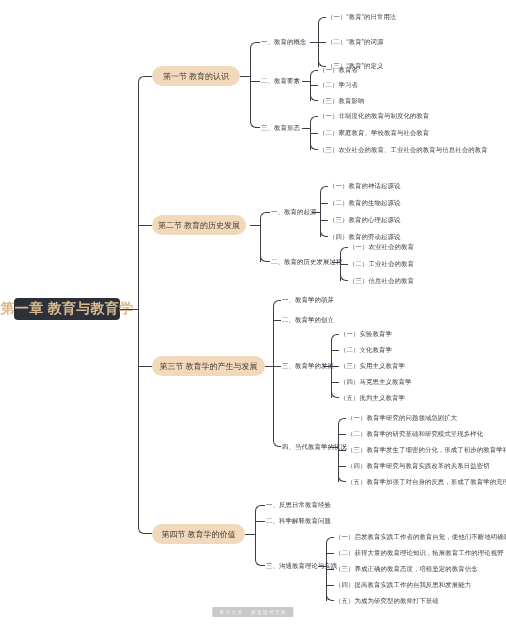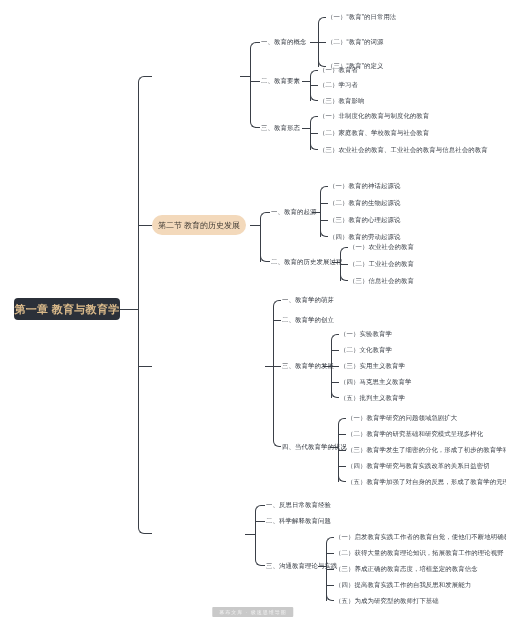--- a/index.html
+++ b/index.html
@@ -45,21 +45,21 @@
   
   #root-node {
     position: absolute;
     left: 14px;
     top: 298px;
     width: 106px;
     height: 22px;
     background: #2b3039;
     border-radius: 4px;
     color: #d9b98a;
-    font-size: 11px;
+    font-size: 14px;
     font-weight: bold;
     display: flex;
     align-items: center;
     justify-content: center;
     letter-spacing: 0.3px;
     white-space: nowrap;
   }
 
   
   .l2-node {
@@ -115,21 +115,24 @@
 
   <div class="conn v" style="left:138px; top:82px; height:446px;"></div>
 
   <div class="elbow tl" style="left:138px; top:76px; width:14px; height:7px;"></div>
 
   <div class="elbow bl" style="left:138px; top:527px; width:14px; height:7px;"></div>
 
   <div class="conn h" style="left:138px; top:225px; width:14px;"></div>
   <div class="conn h" style="left:138px; top:366px; width:14px;"></div>
 
+  <div class="l2-node" style="left:152px; top:66px; width:88px;">第一节 教育的认识</div>
   <div class="l2-node" style="left:152px; top:215px; width:94px;">第二节 教育的历史发展</div>
+  <div class="l2-node" style="left:152px; top:356px; width:113px;">第三节 教育学的产生与发展</div>
+  <div class="l2-node" style="left:152px; top:524px; width:93px;">第四节 教育学的价值</div>
 
   <div class="conn h" style="left:240px; top:76px; width:10px;"></div>
   <div class="conn v" style="left:250px; top:48px; height:74px;"></div>
   <div class="elbow tl" style="left:250px; top:42px; width:10px; height:7px;"></div>
   <div class="conn h" style="left:250px; top:81px; width:10px;"></div>
   <div class="elbow bl" style="left:250px; top:121px; width:10px; height:7px;"></div>
 
   <div class="l3-item" style="left:261px; top:42px;">一、教育的概念</div>
   <div class="l3-item" style="left:261px; top:81px;">二、教育要素</div>
   <div class="l3-item" style="left:261px; top:128px;">三、教育形态</div>

